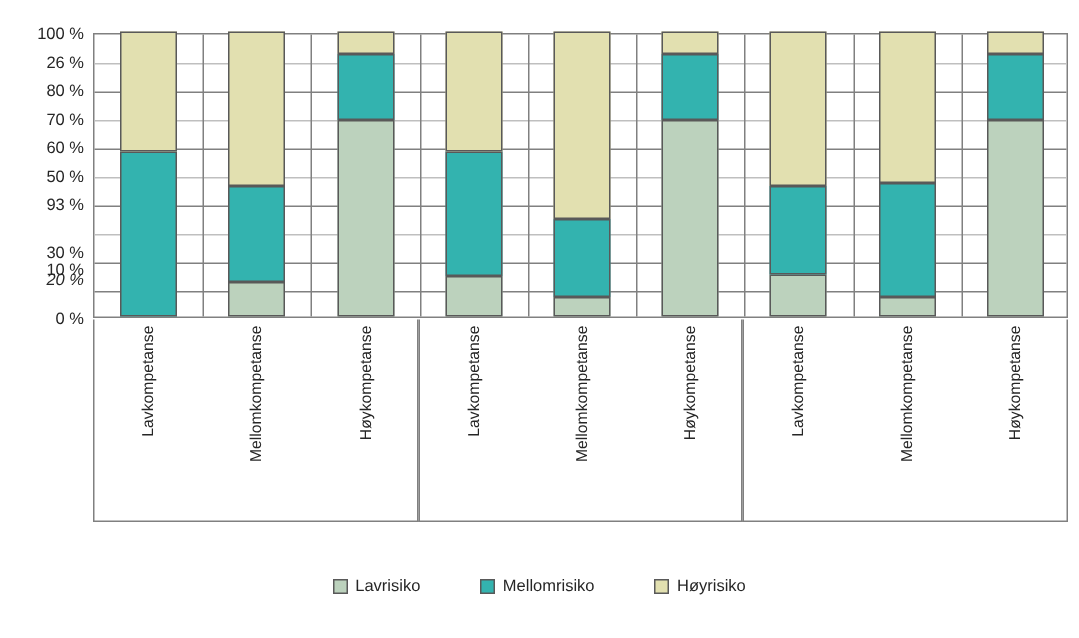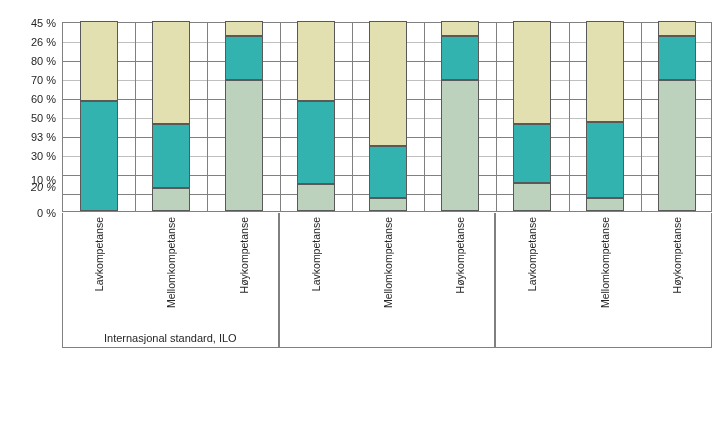--- a/index.html
+++ b/index.html
@@ -84,28 +84,28 @@
 </style>
 </head>
 <body>
 
 <div id="chart-root">
 
   <div class="y-axis">
       <div class="y-tick" style="top: 190px;">0 %</div>
       <div class="y-tick" style="top: 157px;">10 %</div>
       <div class="y-tick" style="top: 164px; font-style: italic;">20 %</div>
-      <div class="y-tick" style="top: 133px;">30 %</div>
+      <div class="y-tick" style="top: 146px;">30 %</div>
       <div class="y-tick" style="top: 114px;">93 %</div>
       <div class="y-tick" style="top: 95px;">50 %</div>
       <div class="y-tick" style="top: 76px;">60 %</div>
       <div class="y-tick" style="top: 57px;">70 %</div>
       <div class="y-tick" style="top: 38px;">80 %</div>
       <div class="y-tick" style="top: 19px;">26 %</div>
-      <div class="y-tick" style="top: 0px;">45 %</div>
+      <div class="y-tick" style="top: 0px;">100 %</div>
     </div>
 
   <div class="plot">
       <div class="gridline light" style="top: 19px;"></div>
       <div class="gridline" style="top: 38px;"></div>
       <div class="gridline light" style="top: 57px;"></div>
       <div class="gridline" style="top: 76px;"></div>
       <div class="gridline light" style="top: 95px;"></div>
       <div class="gridline" style="top: 114px;"></div>
       <div class="gridline light" style="top: 133px;"></div>
@@ -165,28 +165,41 @@
           <div class="seg" style="background: rgb(226, 224, 176); bottom: 174.8px; height: 15.2px;"></div>
         </div>
       </div>
   </div>
 
   <div class="xlabel-band">
       <div class="group-box" style="left: 0px; width: 216.667px;">
         <div class="cat-label" style="left: 30.1111px;">Lavkompetanse</div>
         <div class="cat-label" style="left: 102.333px;">Mellomkompetanse</div>
         <div class="cat-label" style="left: 174.556px;">Høykompetanse</div>
-        <div class="group-label">Internasjonal standard, ILO</div>
       </div>
       <div class="group-box" style="left: 216.667px; width: 216.667px;">
         <div class="cat-label" style="left: 30.1111px;">Lavkompetanse</div>
         <div class="cat-label" style="left: 102.333px;">Mellomkompetanse</div>
         <div class="cat-label" style="left: 174.556px;">Høykompetanse</div>
       </div>
       <div class="group-box" style="left: 433.333px; width: 216.667px;">
         <div class="cat-label" style="left: 30.1111px;">Lavkompetanse</div>
         <div class="cat-label" style="left: 102.333px;">Mellomkompetanse</div>
         <div class="cat-label" style="left: 174.556px;">Høykompetanse</div>
       </div>
     </div>
 
+  <div class="legend">
+      <div class="legend-item">
+        <span class="legend-swatch" style="background: rgb(188, 210, 189);"></span>
+        <span class="legend-text">Lavrisiko</span>
+      </div>
+      <div class="legend-item">
+        <span class="legend-swatch" style="background: rgb(51, 179, 175);"></span>
+        <span class="legend-text">Mellomrisiko</span>
+      </div>
+      <div class="legend-item">
+        <span class="legend-swatch" style="background: rgb(226, 224, 176);"></span>
+        <span class="legend-text">Høyrisiko</span>
+      </div>
+    </div>
 
 </div>
 
 </body></html>

